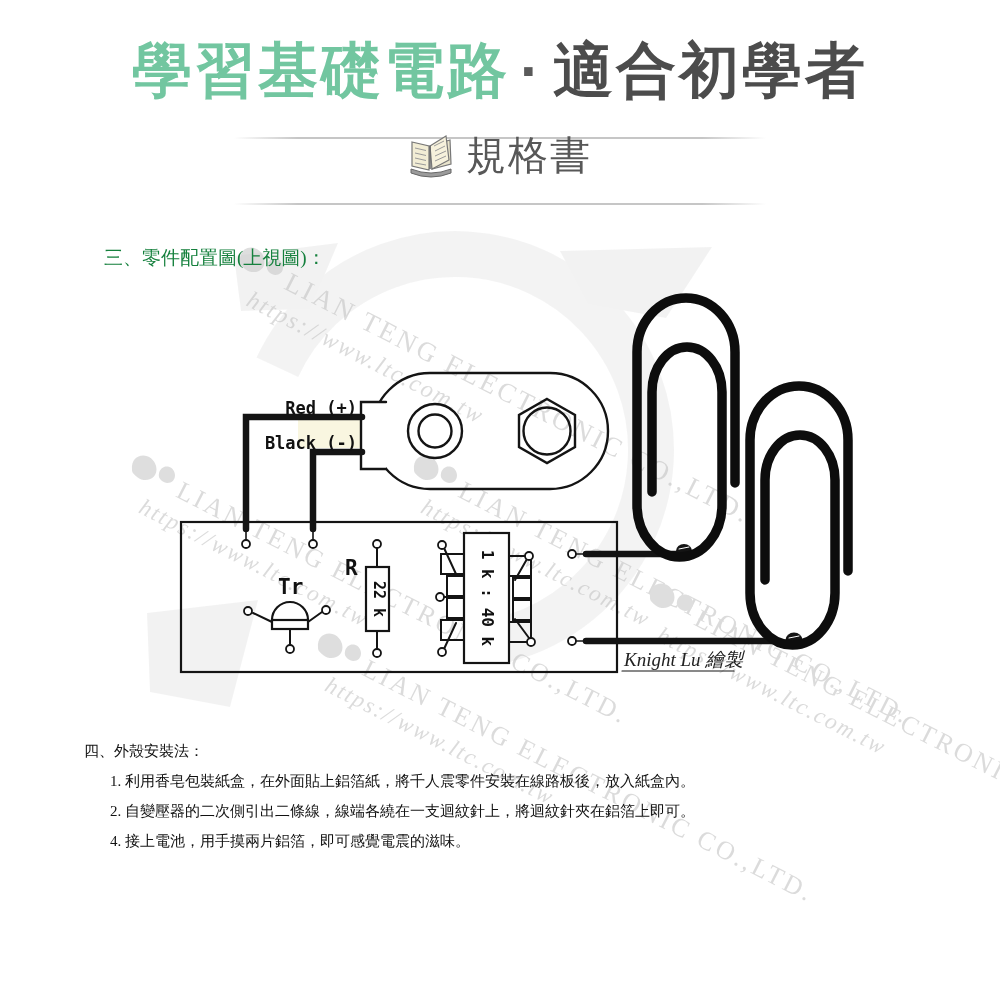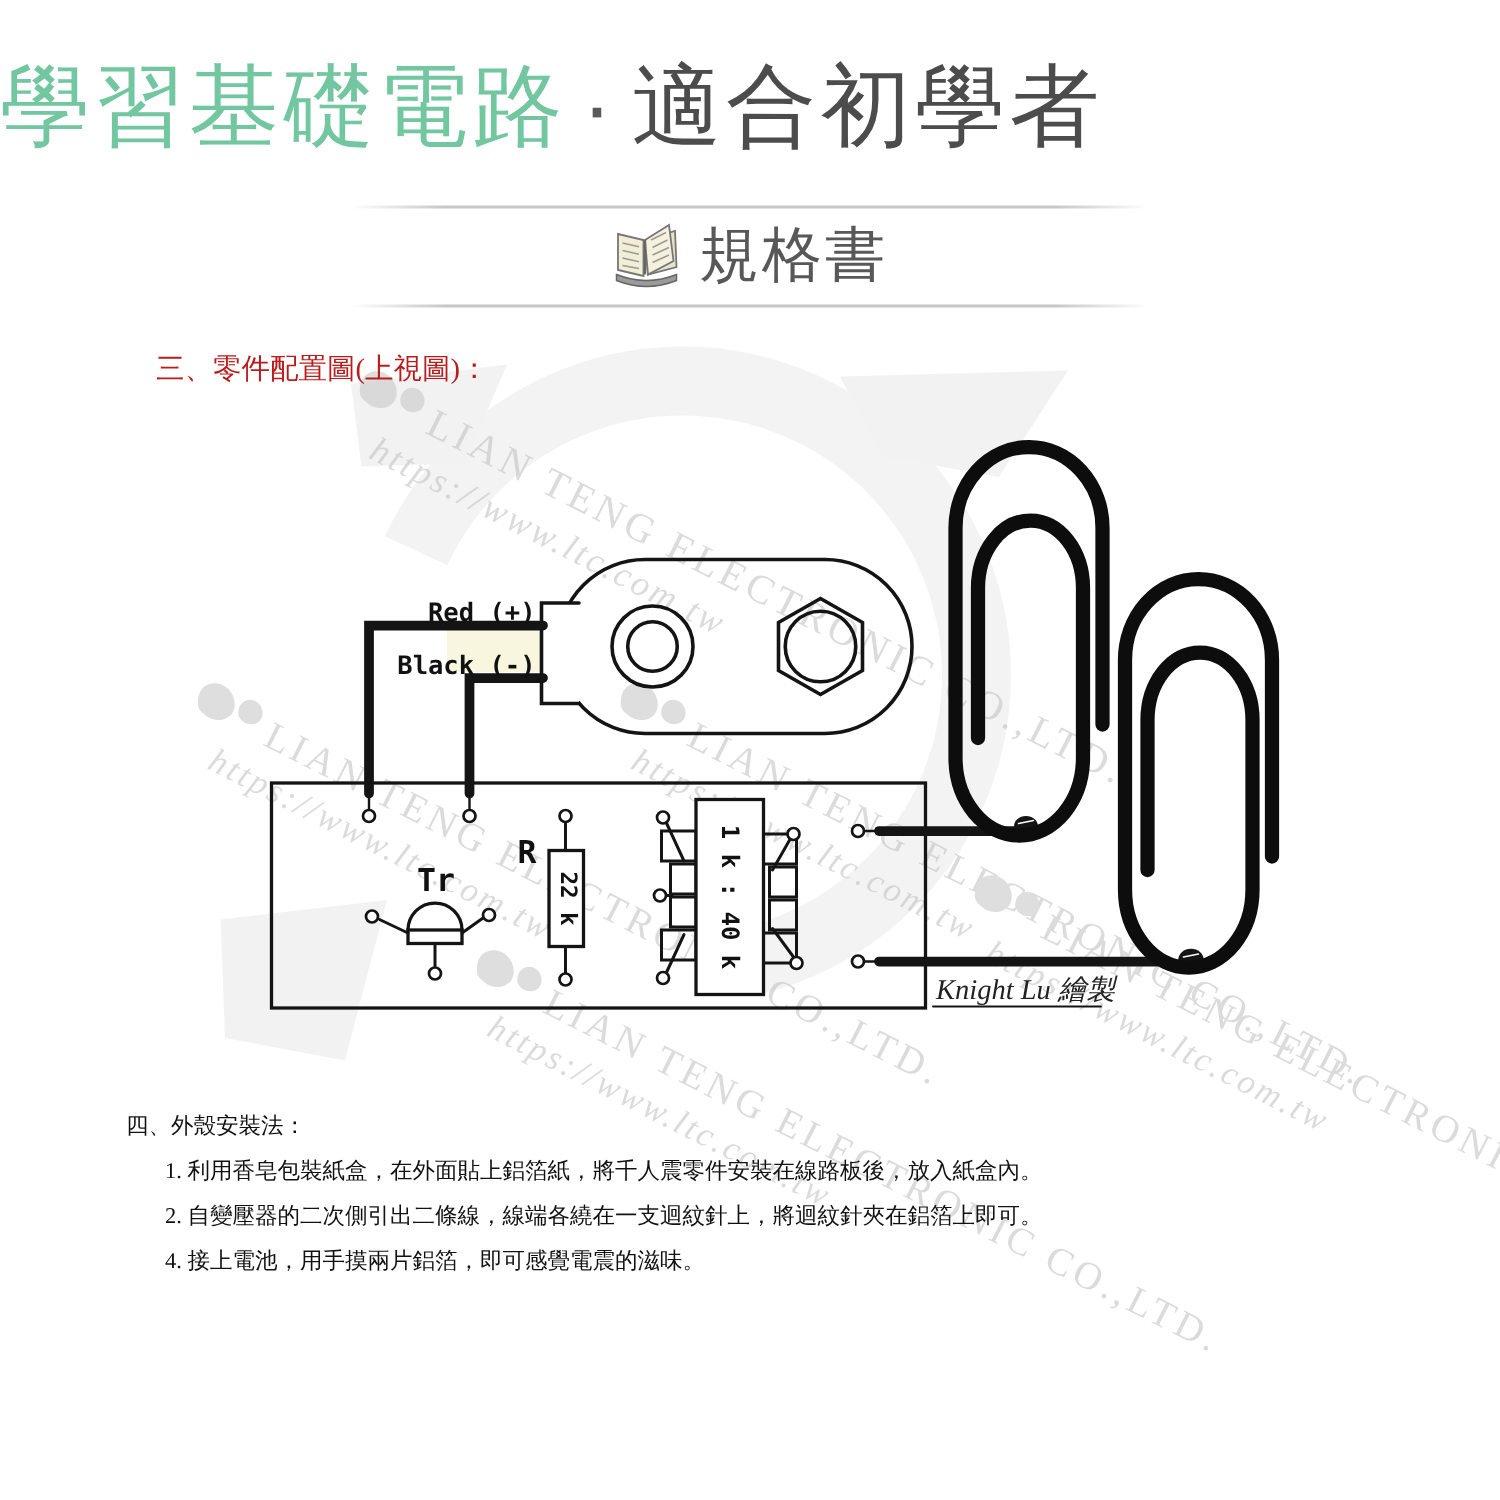--- a/index.html
+++ b/index.html
@@ -7,36 +7,36 @@
     width:1000px;height:1000px;position:relative;overflow:hidden;
     background:#ffffff;
     font-family:"Liberation Serif", serif;
     color:#1c1c1c;
   }
   .layer{position:absolute;inset:0;width:1000px;height:1000px;}
   #watermark-svg{z-index:0;}
   #diagram-svg{z-index:1;}
   .htext{position:absolute;z-index:2;}
 
-  .title-row{top:34px;left:0;width:1000px;text-align:left;
+  .title-row{top:34px;left:0;width:1000px;text-align:center;
     font-family:"Liberation Sans", sans-serif;
-    font-size:60px;letter-spacing:3px;font-weight:400;line-height:74px;white-space:nowrap;}
+    font-size:60px;letter-spacing:3px;font-weight:700;line-height:74px;white-space:nowrap;}
   .title-green{color:#72c6a0;}
   .title-sep{color:#5a5a5a;margin:0 10px;}
   .title-gray{color:#4c4c4c;}
 
   .divider{position:absolute;left:234px;width:532px;height:2px;z-index:2;
     background:linear-gradient(to right, rgba(201,201,201,0), #c6c6c6 12%, #c6c6c6 88%, rgba(201,201,201,0));}
   .divider.d1{top:137px;}
   .divider.d2{top:203px;}
 
-  .spec-row{top:142px;left:0;width:1000px;display:flex;justify-content:center;align-items:center;gap:12px;}
+  .spec-row{top:128px;left:0;width:1000px;display:flex;justify-content:center;align-items:center;gap:12px;}
   .spec-label{font-family:"Liberation Sans", sans-serif;font-size:40px;color:#585858;letter-spacing:2px;}
 
-  .sec3-heading{top:233px;left:104px;font-size:19px;color:#b91c1c;}
+  .sec3-heading{top:245px;left:104px;font-size:19px;color:#15803d;}
 
   .assembly{top:736px;left:84px;width:860px;font-size:15px;line-height:30px;color:#111;}
   .assembly .steps{margin:0;padding:0;list-style:none;}
   .assembly .steps li{margin:0;padding-left:26px;}
 </style>
 </head>
 <body>
 
 <svg id="watermark-svg" class="layer" viewBox="0 0 1000 1000" aria-hidden="true">
 

